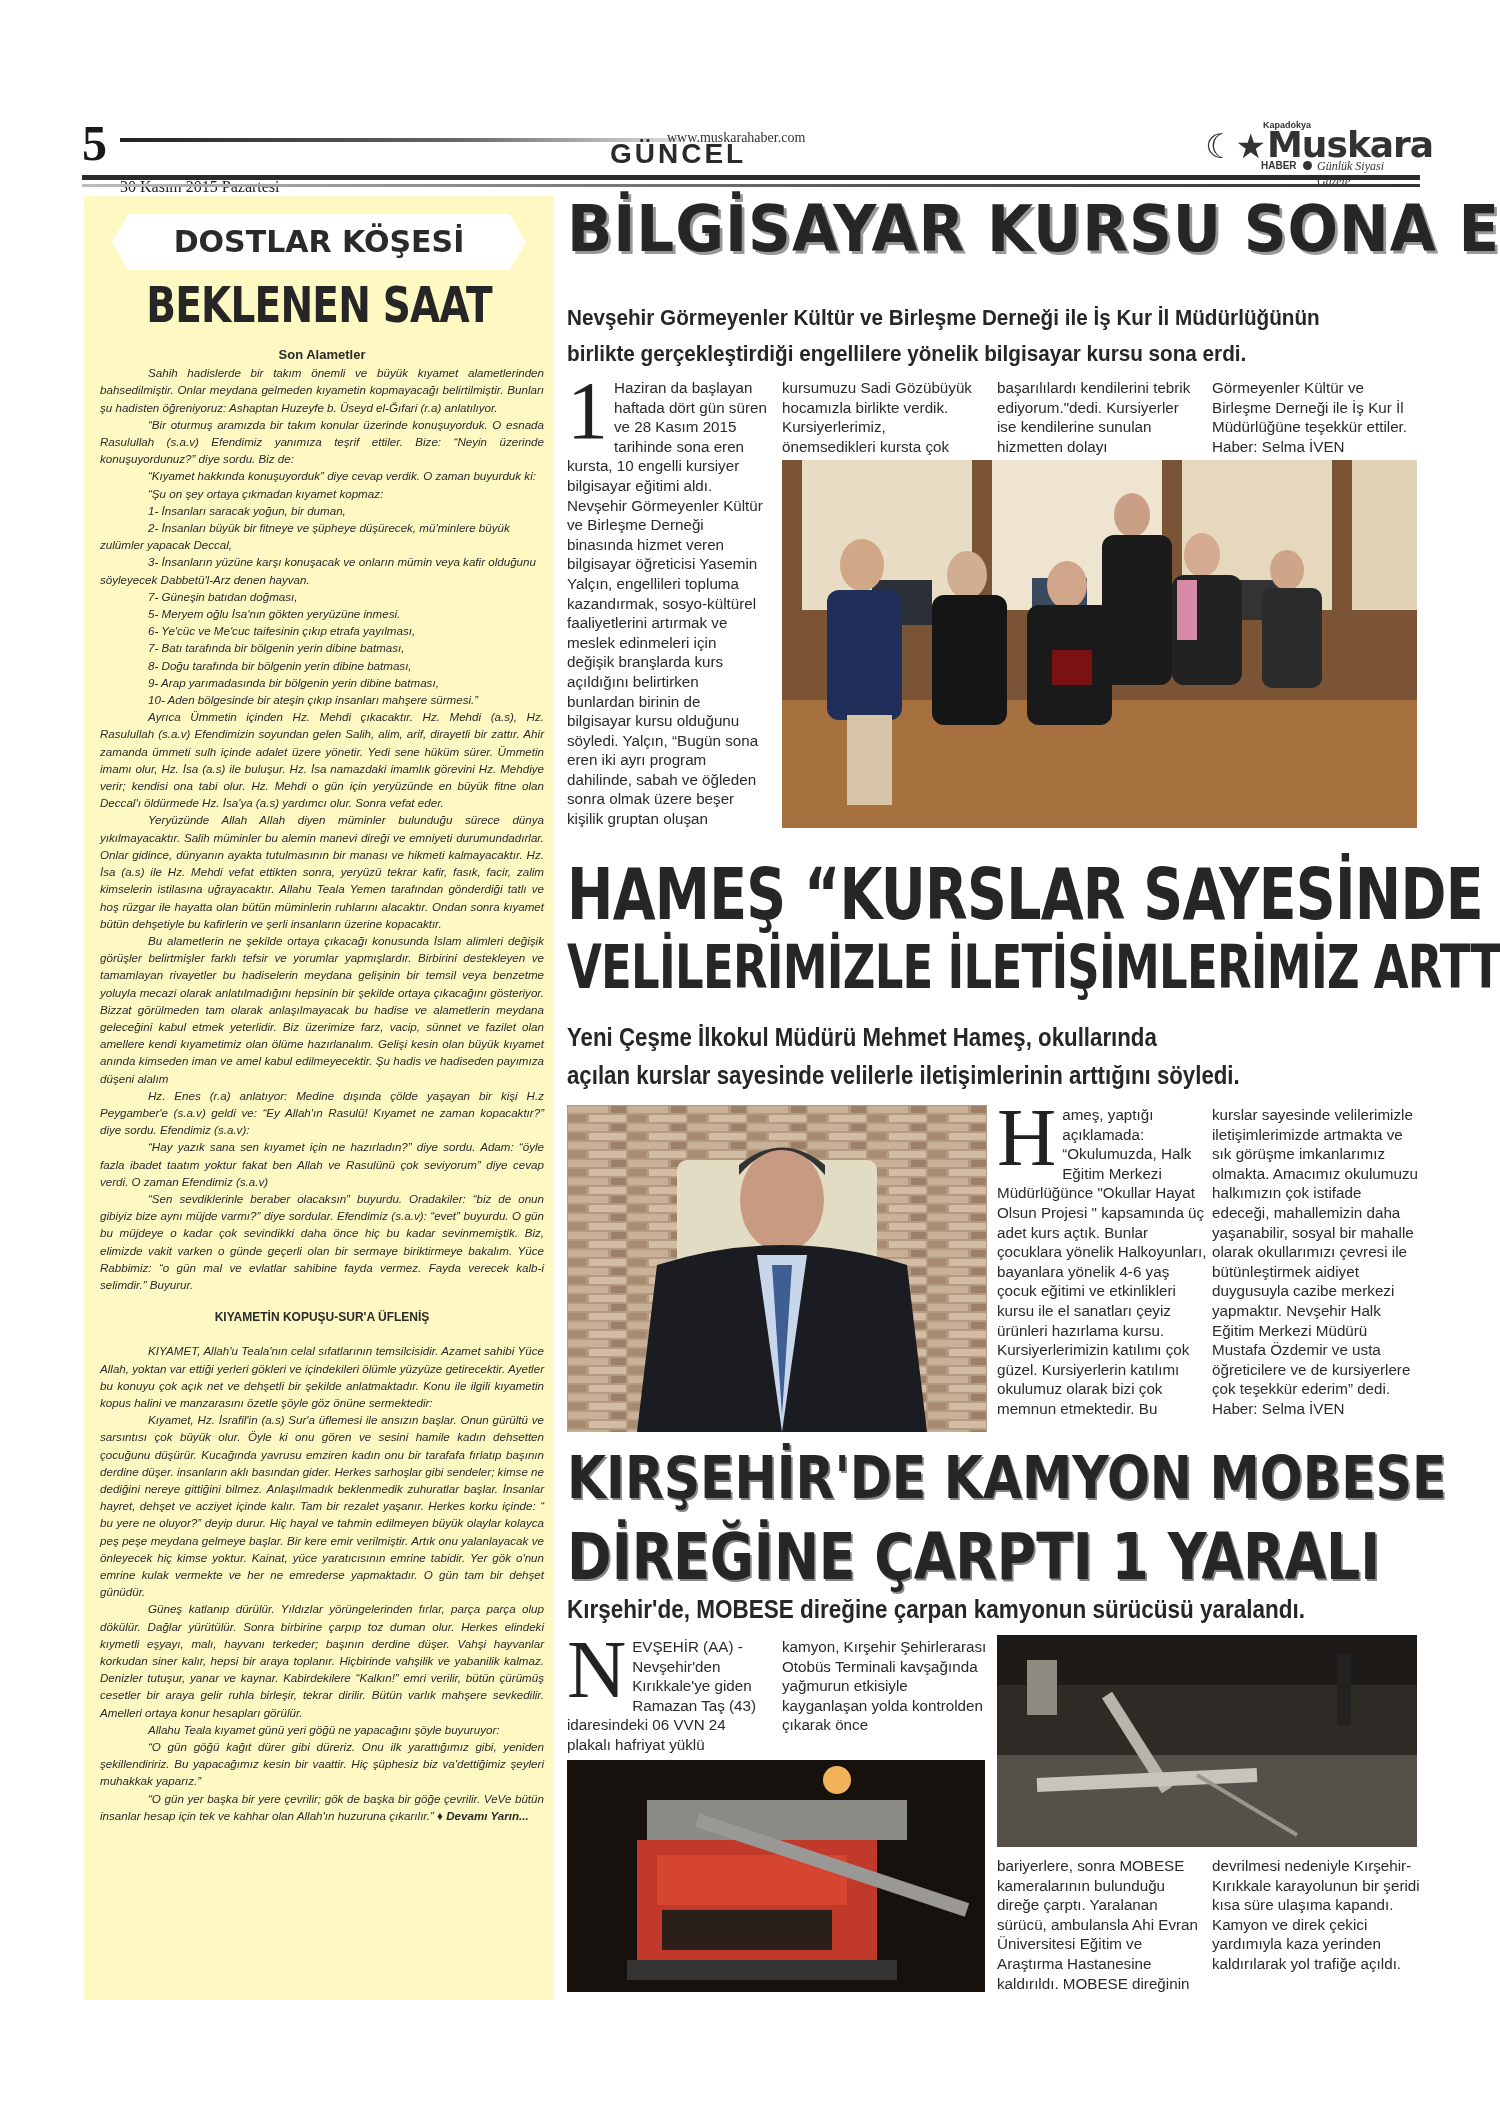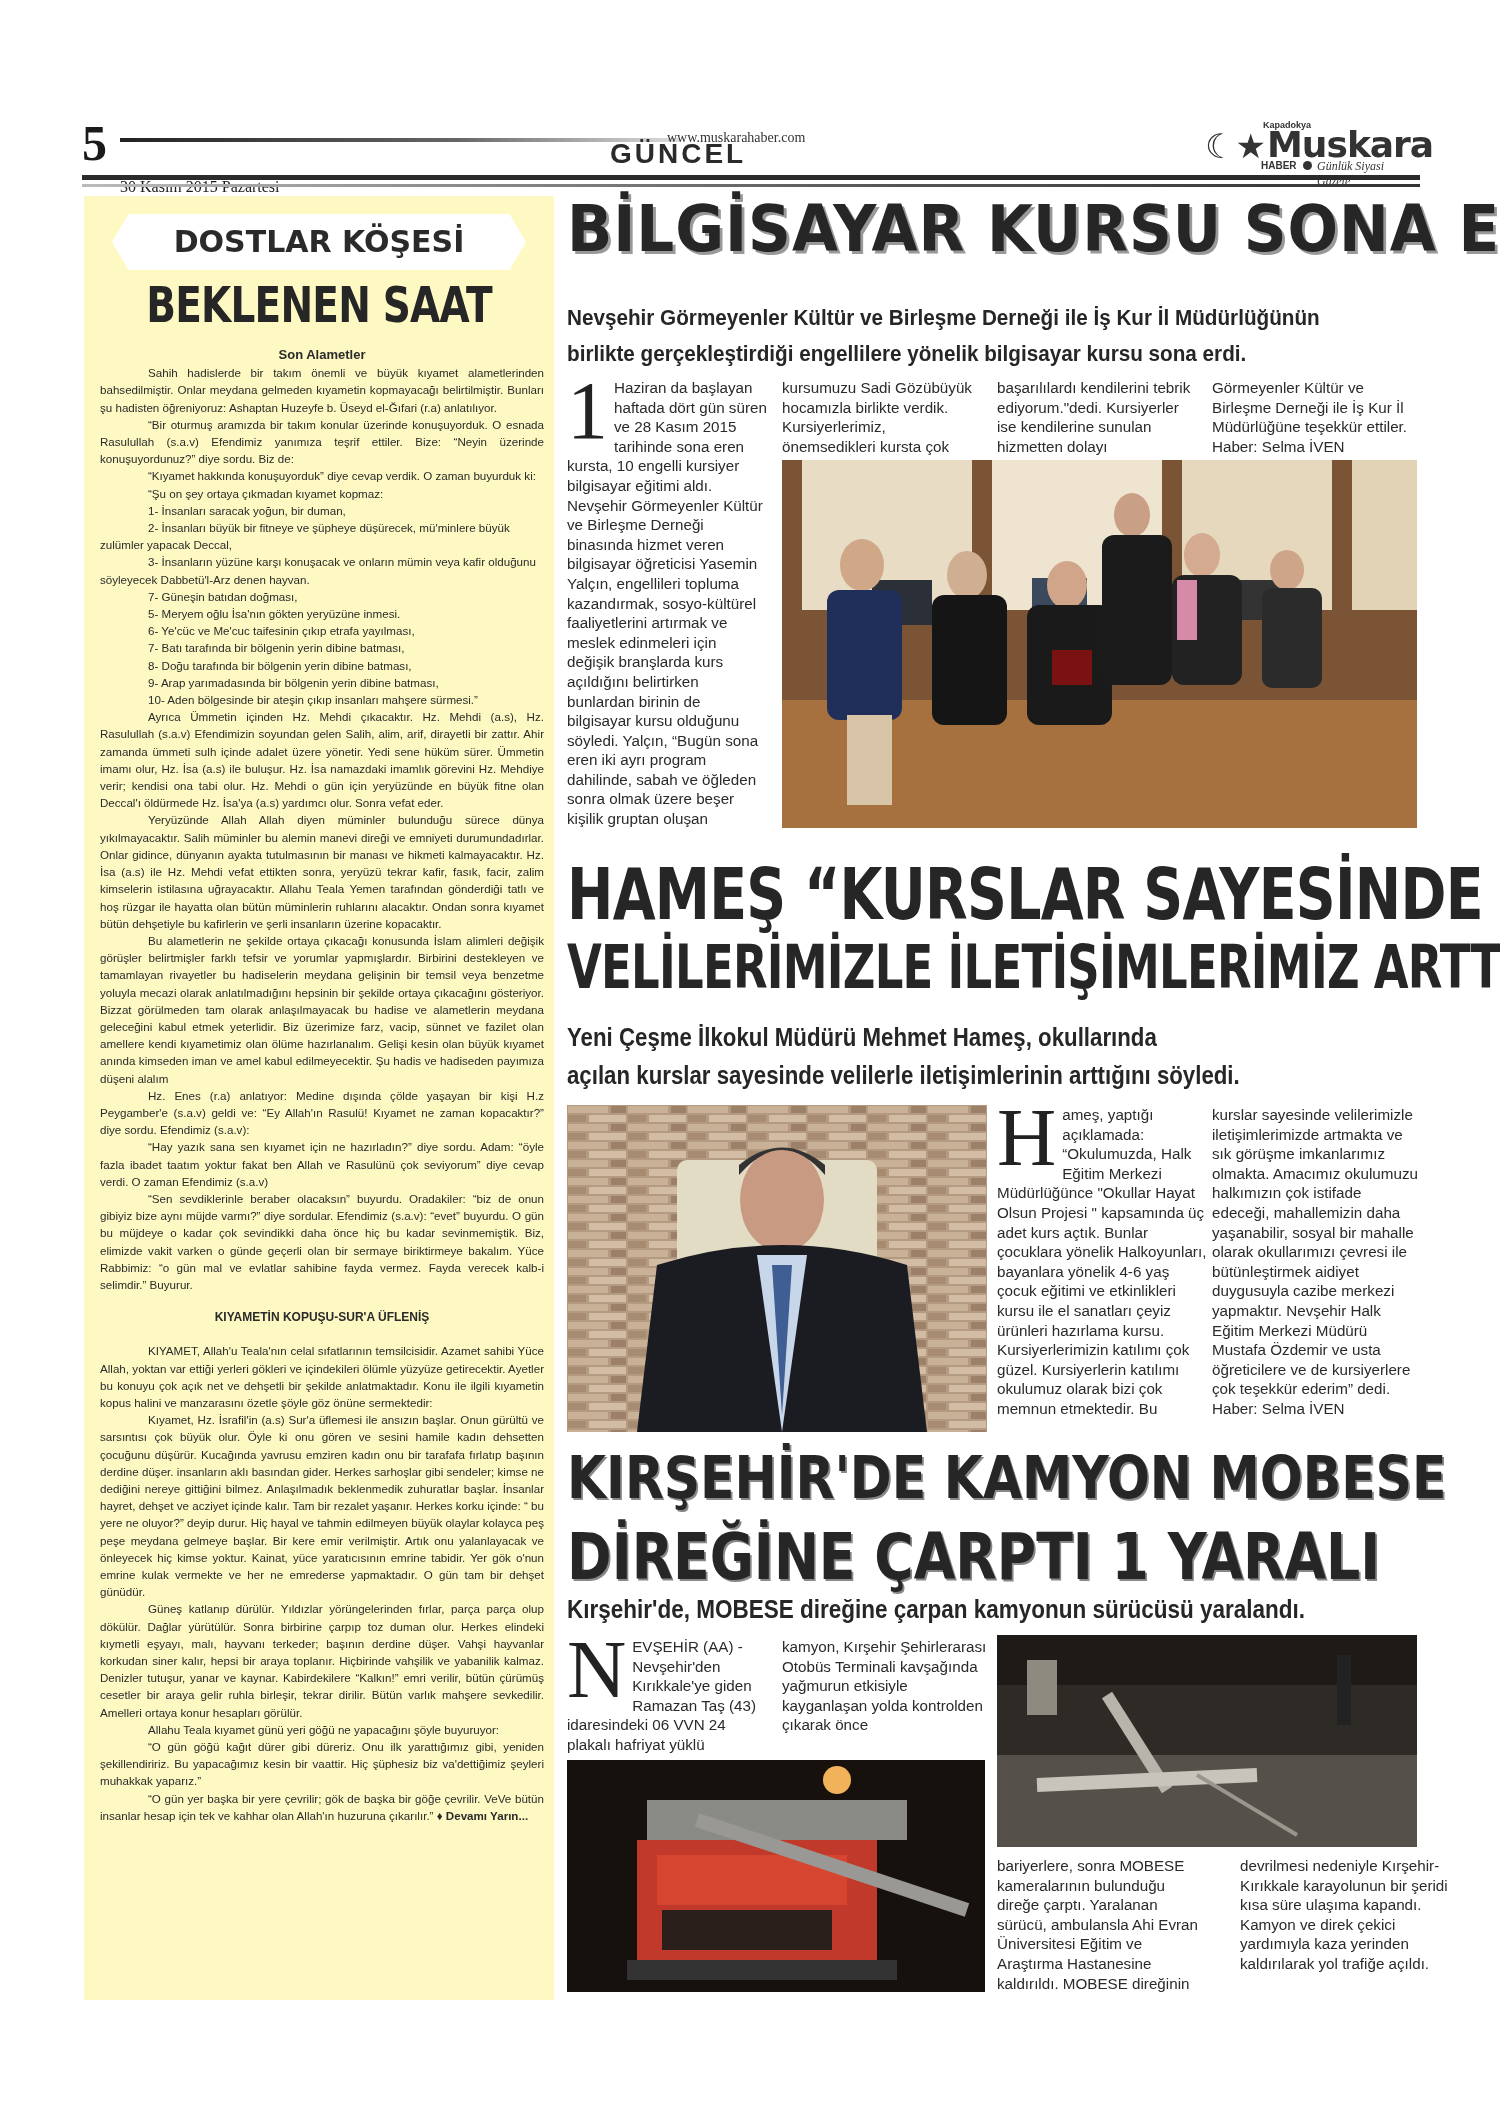--- a/index.html
+++ b/index.html
@@ -24,21 +24,21 @@
   .head-rule-2 { position: absolute; left: 82px; top: 184px; width: 1338px; height: 3px; background: linear-gradient(to right, #bbb, #555 60%, #333); }
 
   
   .column-box { position: absolute; left: 84px; top: 196px; width: 470px; height: 1804px; background: #fef9c3; }
   .banner { position: absolute; left: 28px; top: 18px; width: 414px; height: 56px; background: #fff;
             clip-path: polygon(4% 0, 96% 0, 100% 50%, 96% 100%, 4% 100%, 0 50%); }
   .banner-text { position: absolute; left: 0; width: 100%; top: 10px; text-align: center; font-family: "DejaVu Sans", sans-serif; font-weight: bold; font-size: 30px; letter-spacing: 0px; color: #2a2a2a; }
   .col-title { position: absolute; left: 0; width: 100%; top: 80px; text-align: center; font-family: "DejaVu Sans", sans-serif; font-weight: bold; font-size: 50px; transform: scaleX(0.78); color: #262626; letter-spacing: -1px; }
   .col-body { position: absolute; left: 16px; top: 150px; width: 444px; font-family: "Liberation Sans", sans-serif; font-size: 11.6px; line-height: 17.2px; color: #2a2a2a; text-align: justify; }
   .col-body .sub { text-align: center; font-weight: bold; font-size: 13px; margin-bottom: 1px; }
-  .col-body p { text-indent: 48px; }
+  .col-body p { text-indent: 48px; font-style: italic; }
   .col-body .list p { text-indent: 48px; text-align: left; }
   .col-body .sec-head { text-align: center; font-weight: bold; font-size: 12px; margin: 16px 0 16px; text-indent: 0; }
   .col-body .more { font-weight: bold; }
 
   
   .hl { position: absolute; font-family: "DejaVu Sans", sans-serif; font-weight: bold; color: #262626; white-space: nowrap; transform-origin: left top; }
   .deck { position: absolute; font-family: "Liberation Sans", sans-serif; font-weight: bold; color: #262626; white-space: nowrap; transform-origin: left top; }
   .body-txt { position: absolute; font-family: "Liberation Sans", sans-serif; font-size: 15.2px; line-height: 19.6px; color: #2a2a2a; }
   .dropcap { float: left; font-family: "Liberation Serif", serif; font-size: 82px; line-height: 62px; margin: 2px 6px 0 0; color: #222; }
   .photo { position: absolute; overflow: hidden; }
@@ -60,21 +60,21 @@
   .a2-c1 { left: 997px; top: 1105px; width: 210px; }
   .a2-c2 { left: 1212px; top: 1105px; width: 210px; }
 
   
   .a3-title1 { left: 567px; top: 1444px; font-size: 58px; transform: scaleX(0.87); text-shadow: 2px 2px 0 #888; }
   .a3-title2 { left: 567px; top: 1520px; font-size: 64px; transform: scaleX(0.84); text-shadow: 2px 2px 0 #888; }
   .a3-deck { left: 567px; top: 1595px; font-size: 25px; transform: scaleX(0.9); }
   .a3-c1 { left: 567px; top: 1637px; width: 205px; }
   .a3-c2 { left: 782px; top: 1637px; width: 205px; }
   .a3-c3 { left: 997px; top: 1856px; width: 210px; }
-  .a3-c4 { left: 1212px; top: 1856px; width: 210px; margin-left: 28px; }
+  .a3-c4 { left: 1212px; top: 1856px; width: 210px; }
   .a3-photo1 { left: 567px; top: 1760px; width: 418px; height: 232px; background: #1a1410; }
   .a3-photo2 { left: 997px; top: 1635px; width: 420px; height: 212px; background: #3a3632; }
 </style>
 </head>
 <body>
 
 <div class="masthead">
   <div class="page-num">5</div>
   <div class="top-rule"></div>
   <div class="date">30 Kasım 2015 Pazartesi</div>

